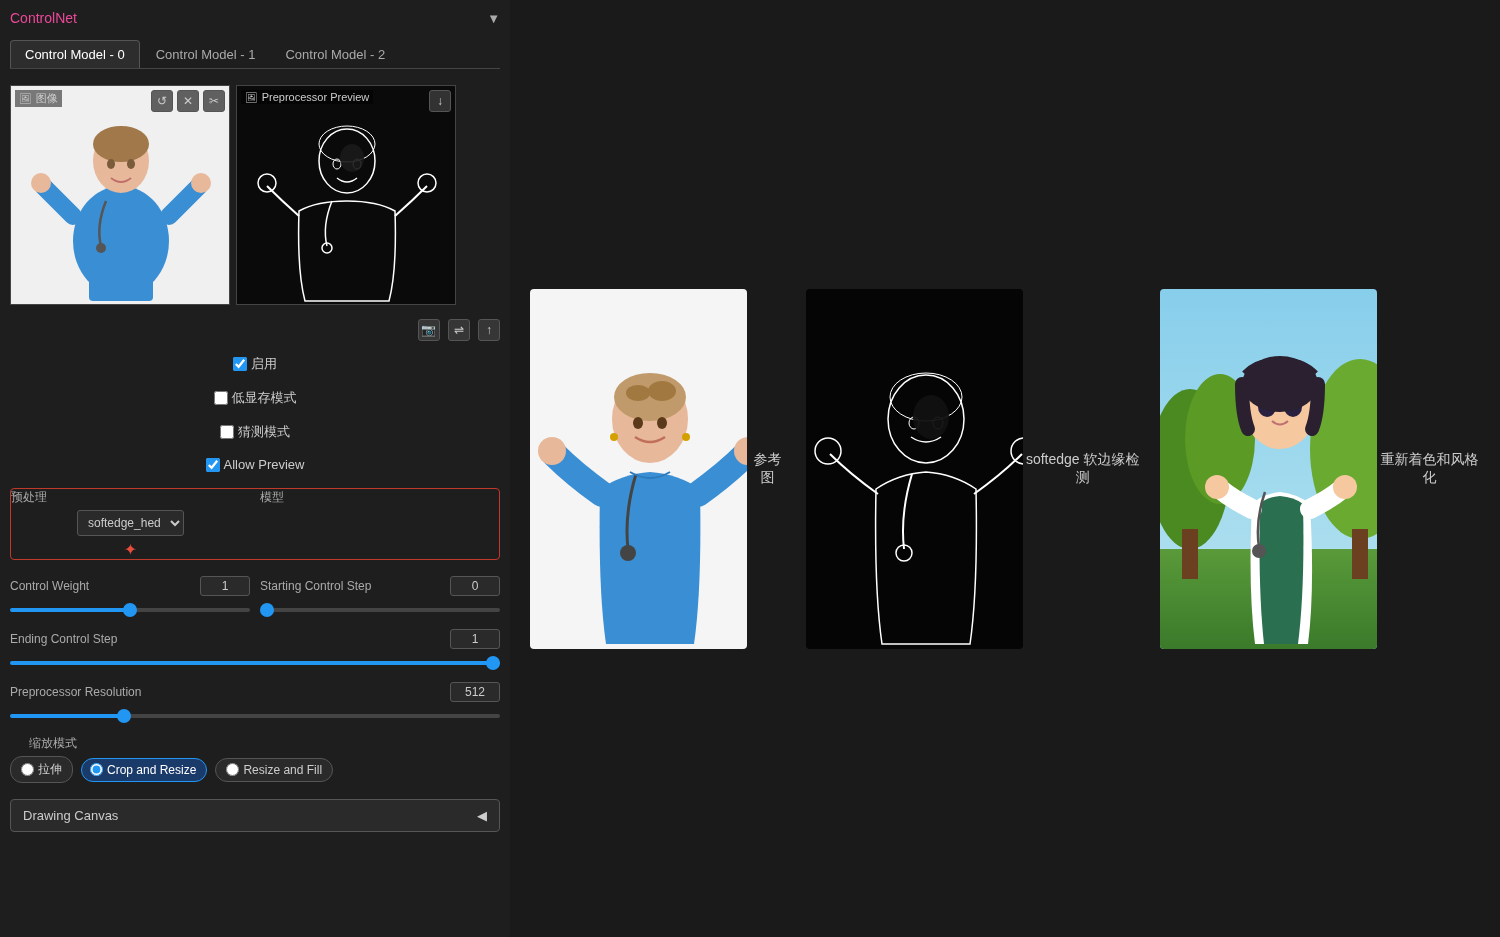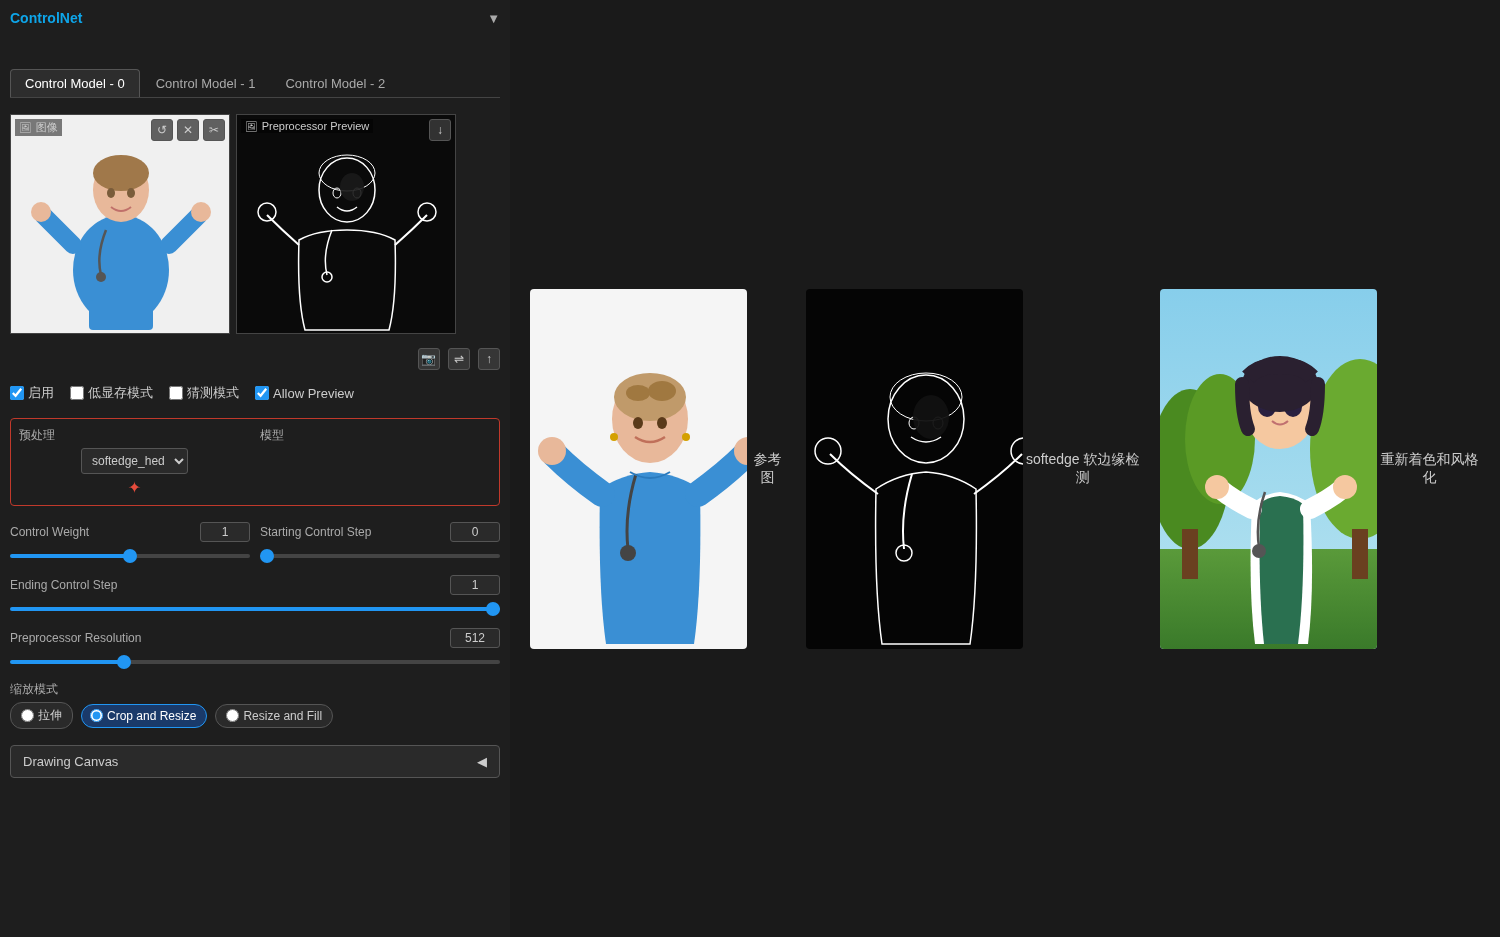--- a/index.html
+++ b/index.html
@@ -31,38 +31,37 @@
       padding: 20px;
     }
     .panel-header {
       display: flex;
       justify-content: space-between;
       align-items: center;
       margin-bottom: 6px;
     }
     .panel-title {
       font-size: 14px;
-      color: #0ea5e9;
-      font-weight: bold;
+      color: #ec4899;
+      font-weight: normal;
     }
     .tabs {
       display: flex;
       gap: 2px;
       border-bottom: 1px solid #444;
       margin-bottom: 8px;
     }
     .tab {
       padding: 6px 14px;
       cursor: pointer;
       border-radius: 4px 4px 0 0;
       color: #aaa;
       background: transparent;
       border: none;
       font-size: 13px;
-      margin-top: 29px;
     }
     .tab.active {
       background: #2d2d2d;
       color: #fff;
       border: 1px solid #555;
       border-bottom: none;
     }
     .image-row {
       display: flex;
       gap: 6px;
@@ -112,36 +111,37 @@
       display: flex;
       justify-content: flex-end;
       gap: 8px;
       margin-bottom: 6px;
     }
     .checkbox-row {
       display: flex;
       align-items: center;
       gap: 16px;
       margin-bottom: 8px;
+      flex-direction: column;
     }
     .checkbox-item {
       display: flex;
       align-items: center;
       gap: 4px;
       cursor: pointer;
     }
     .checkbox-item input[type="checkbox"] {
       accent-color: #2196F3;
       width: 14px;
       height: 14px;
     }
     .model-section {
       border: 1.5px solid #c0392b;
       border-radius: 4px;
-      padding: 8px;
+      padding: 0;
       margin-bottom: 8px;
     }
     .model-row {
       display: flex;
       gap: 10px;
     }
     .model-col {
       flex: 1;
     }
     .model-col-label {
@@ -233,20 +233,21 @@
     .two-col-sliders .col {
       flex: 1;
     }
     .zoom-section {
       margin-bottom: 8px;
     }
     .zoom-label {
       font-size: 12px;
       color: #aaa;
       margin-bottom: 4px;
+      margin-left: 19px;
     }
     .radio-group {
       display: flex;
       gap: 8px;
       align-items: center;
     }
     .radio-item {
       display: flex;
       align-items: center;
       gap: 4px;

